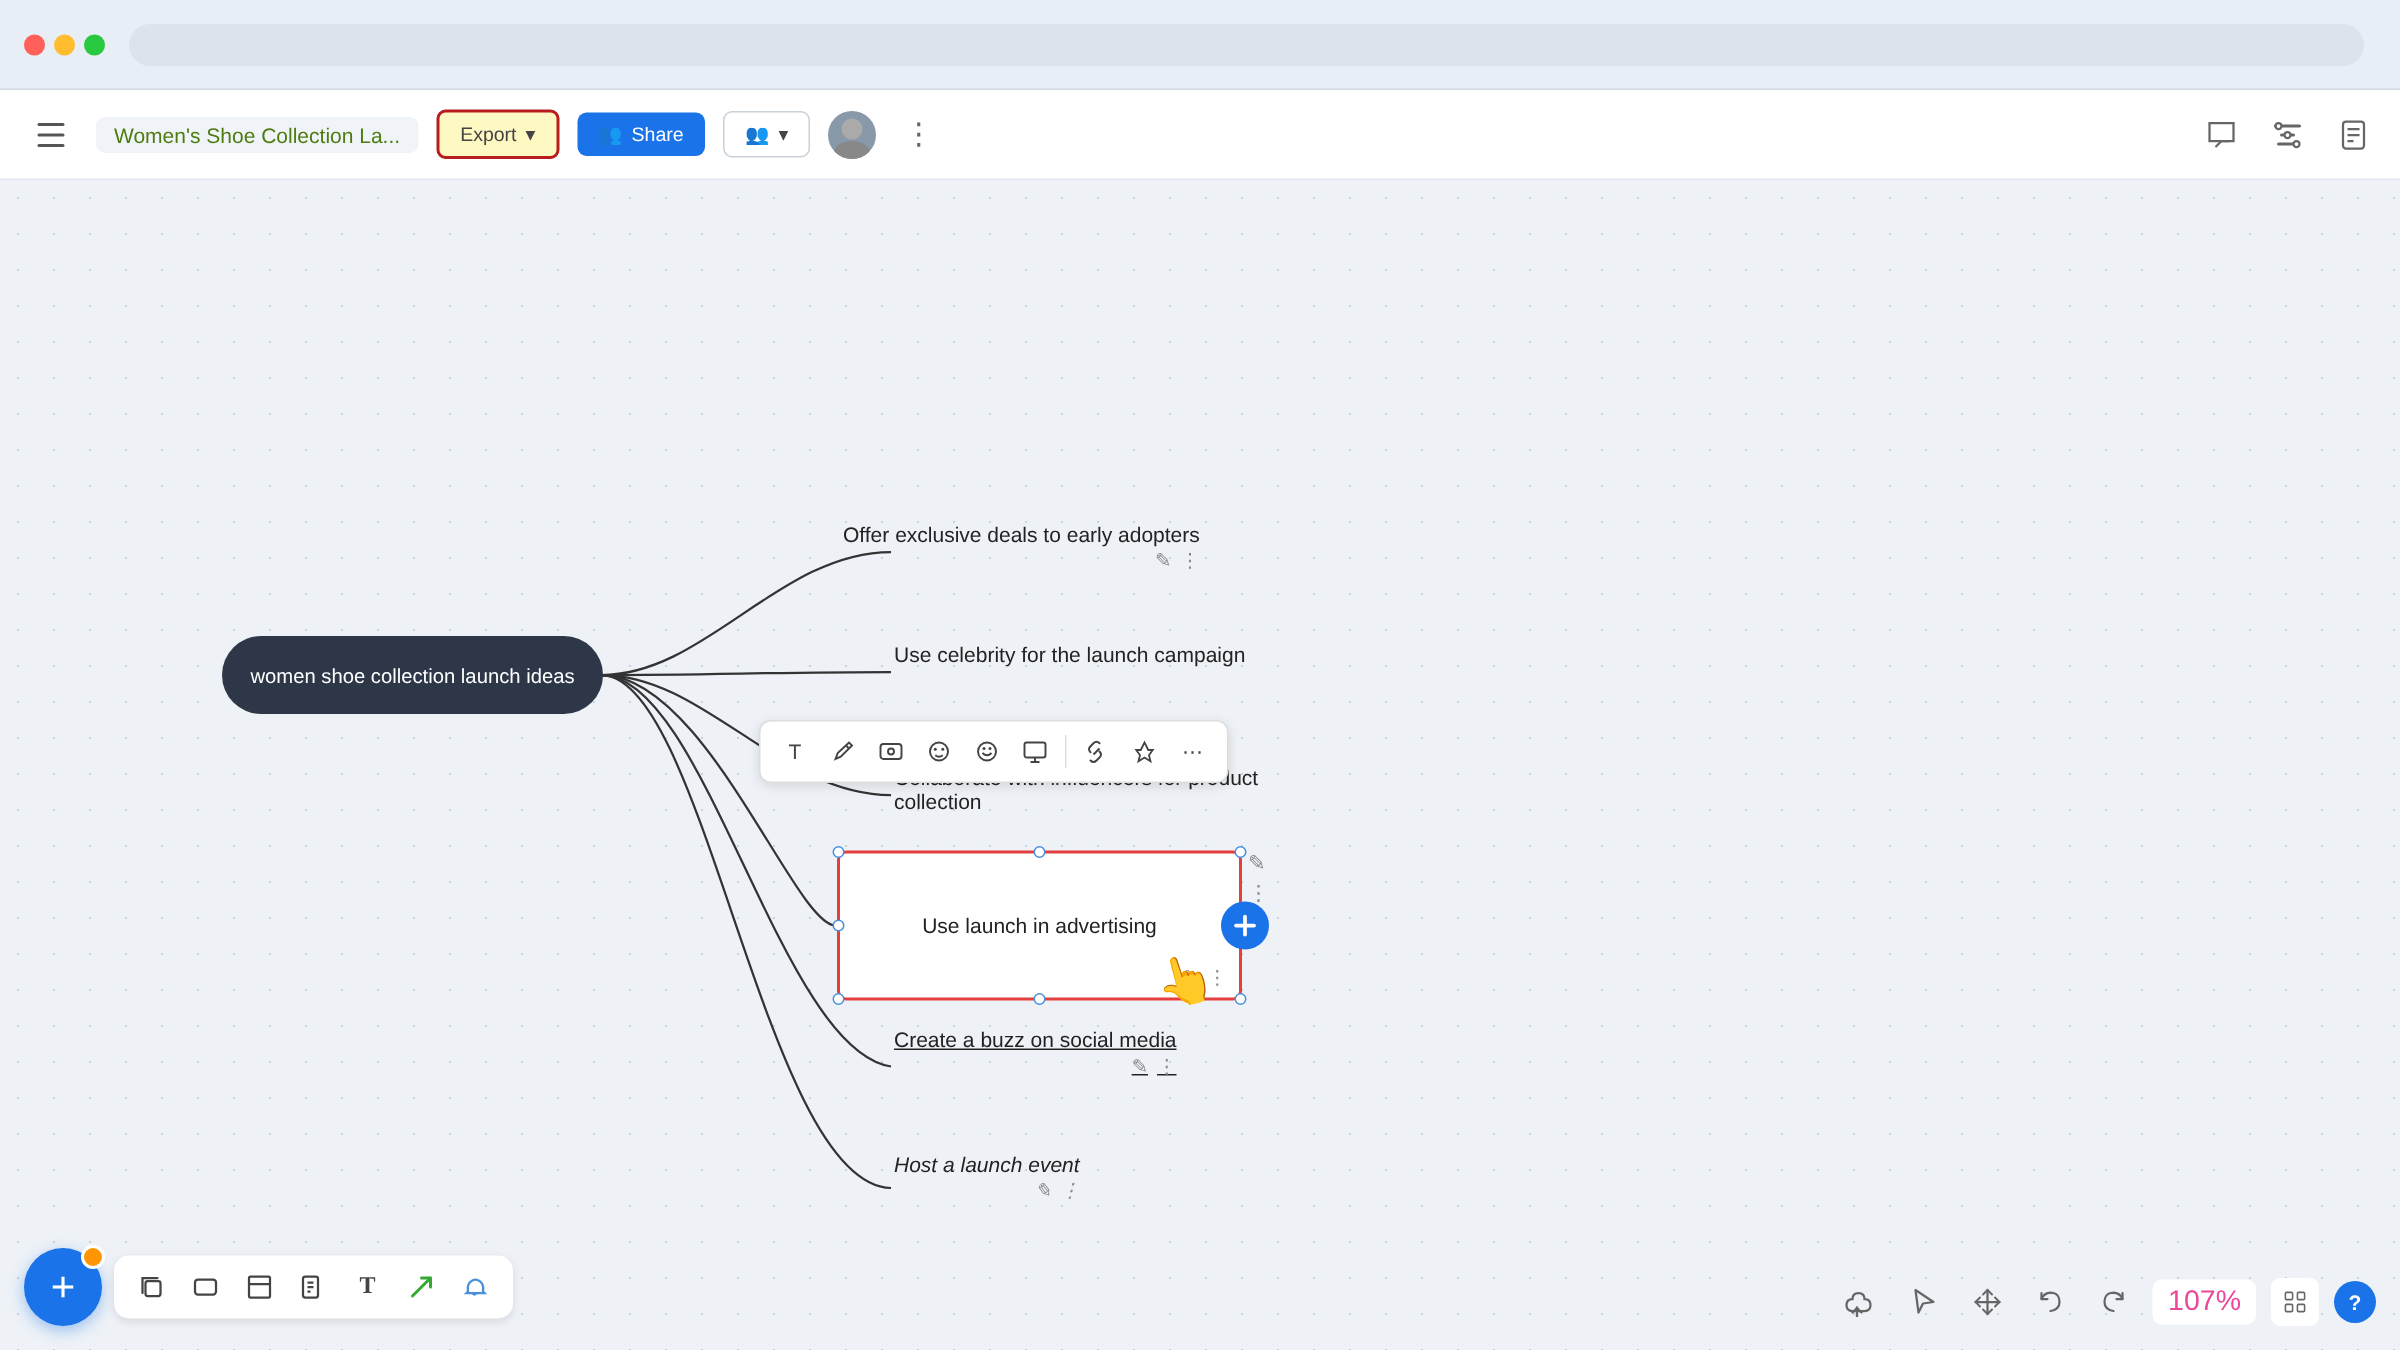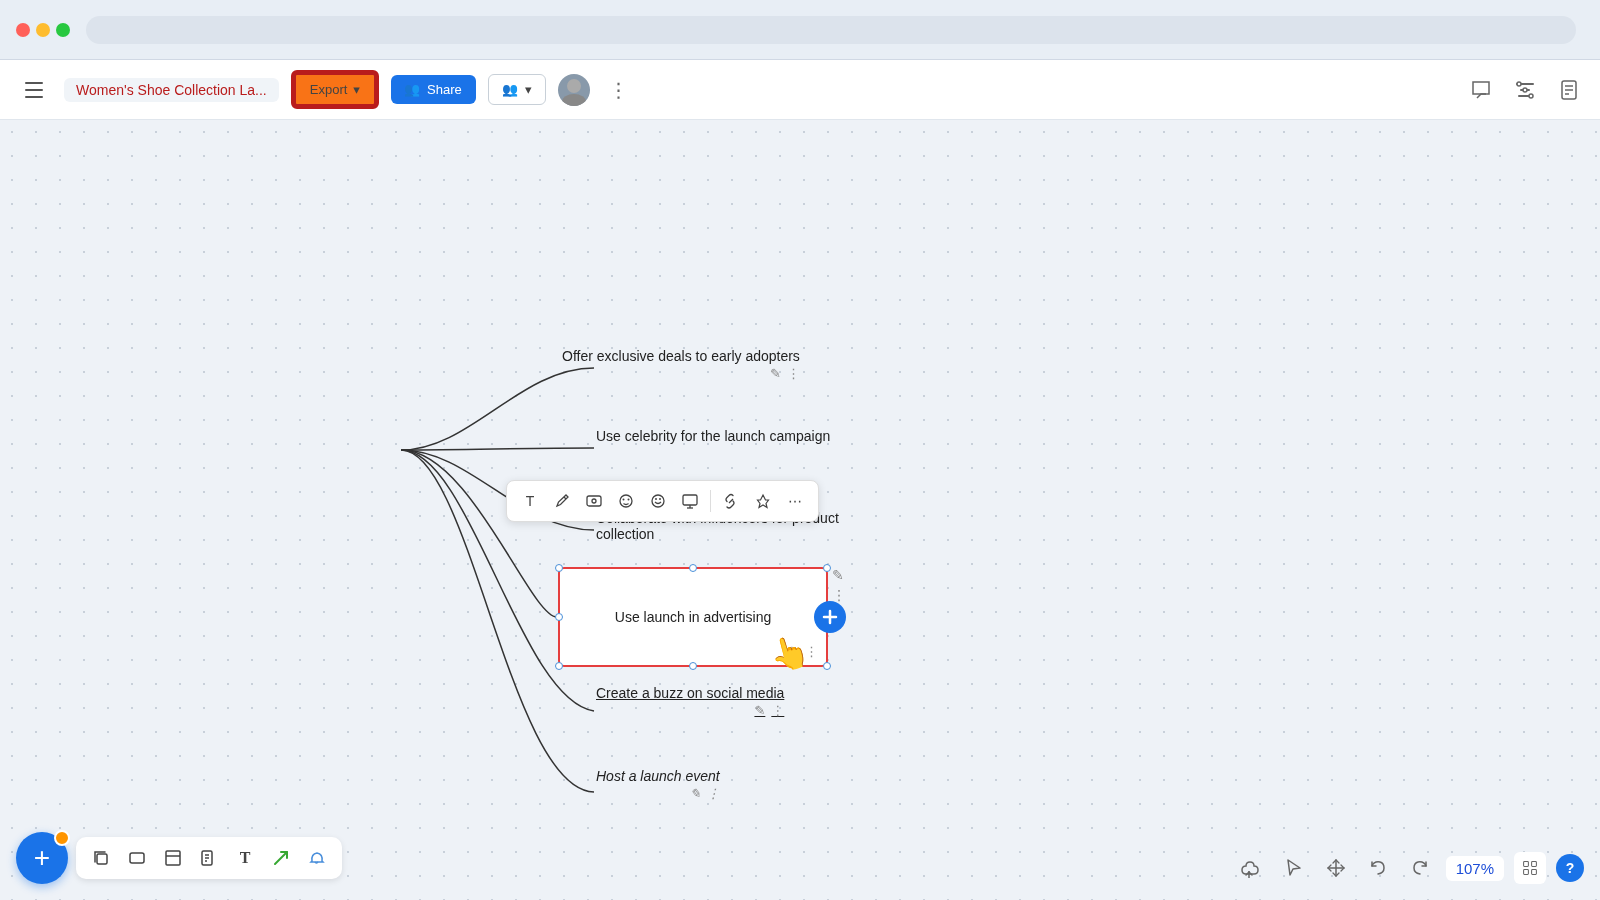--- a/index.html
+++ b/index.html
@@ -53,28 +53,28 @@
       position: relative;
       z-index: 10;
     }
     .menu-btn {
       width: 36px; height: 36px;
       display: flex; flex-direction: column; justify-content: center; align-items: center;
       gap: 5px; cursor: pointer; border-radius: 6px;
     }
     .menu-btn span { display: block; width: 18px; height: 2px; background: #555; border-radius: 2px; }
     .doc-title {
-      font-size: 14px; color: #b91c1c; font-weight: 500;
+      font-size: 14px; color: #4d7c0f; font-weight: 500;
       background: #f0f4f8; border-radius: 6px; padding: 4px 12px;
       min-width: 200px;
     }
     .btn-export {
       display: flex; align-items: center; gap: 6px;
       padding: 7px 14px; border-radius: 6px;
-      border: 5px solid #b91c1c; background: #f97316;
+      border: 2px solid #b91c1c; background: #fef9c3;
       font-size: 13px; color: #444; cursor: pointer;
     }
     .btn-share {
       display: flex; align-items: center; gap: 6px;
       padding: 7px 14px; border-radius: 6px;
       background: #1a73e8; color: #fff;
       font-size: 13px; cursor: pointer; border: none;
     }
     .btn-collab {
       display: flex; align-items: center; gap: 6px;
@@ -247,21 +247,21 @@
       bottom: 16px; right: 16px;
       display: flex; align-items: center; gap: 10px;
       z-index: 30;
     }
     .br-icon {
       width: 32px; height: 32px;
       display: flex; align-items: center; justify-content: center;
       cursor: pointer; color: #555; font-size: 16px;
     }
     .zoom-level {
-      font-size: 15px; color: #1d4ed8; font-weight: 500;
+      font-size: 19px; color: #ec4899; font-weight: 500;
       background: #fff; border-radius: 6px; padding: 4px 10px; text-align: center;
     }
     .grid-icon {
       background: #fff; border-radius: 6px; padding: 5px 8px;
       cursor: pointer; color: #555;
     }
 
     
     .cursor-hand {
       position: absolute;
@@ -349,20 +349,23 @@
 
     <path d="M 401 330 C 470 330 520 410 594 410" stroke="#333" stroke-width="1.5" fill="none"></path>
 
     <path d="M 401 330 C 470 330 530 497 557 497" stroke="#333" stroke-width="1.5" fill="none"></path>
 
     <path d="M 401 330 C 470 330 520 580 594 591" stroke="#333" stroke-width="1.5" fill="none"></path>
 
     <path d="M 401 330 C 470 330 510 670 594 672" stroke="#333" stroke-width="1.5" fill="none"></path>
   </svg>
 
+  <div class="center-node">
+    <span>women shoe collection launch ideas</span>
+  </div>
 
   <div class="branch-item" style="left:562px; top:228px;">
     <span class="branch-text">Offer exclusive deals to early adopters</span>
     <div class="branch-actions">
       <span class="branch-action-icon">✎</span>
       <span class="branch-action-icon">⋮</span>
     </div>
   </div>
 
   <div class="branch-item" style="left:596px; top:308px;">

